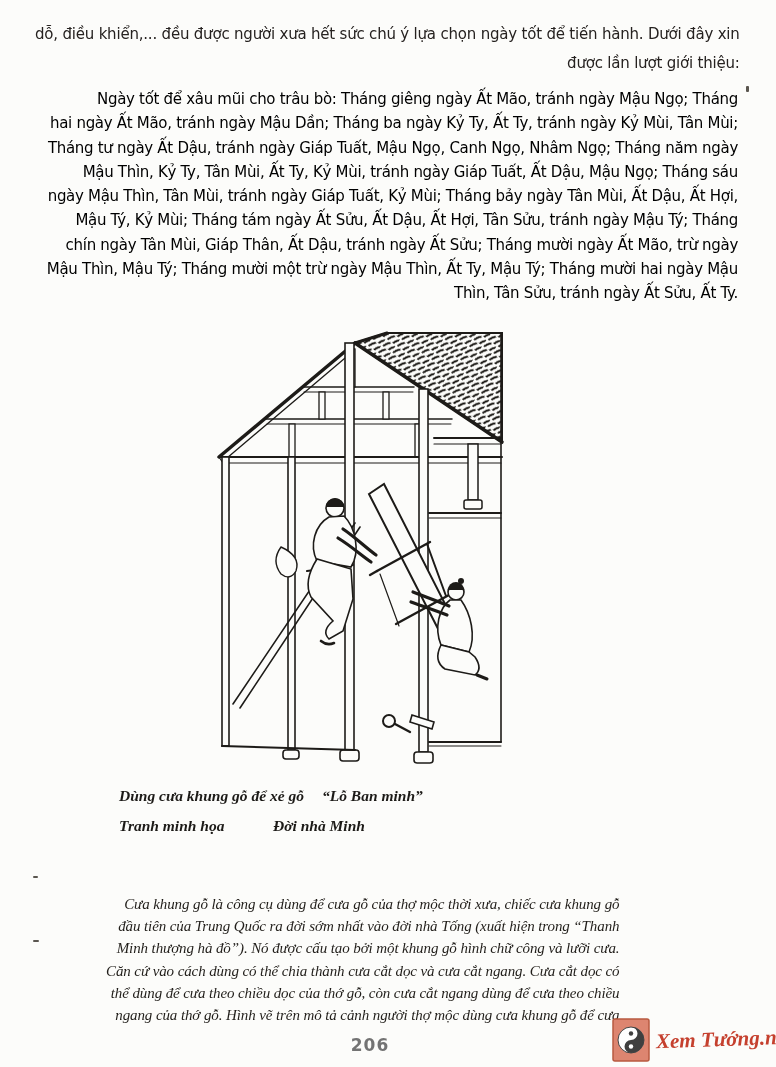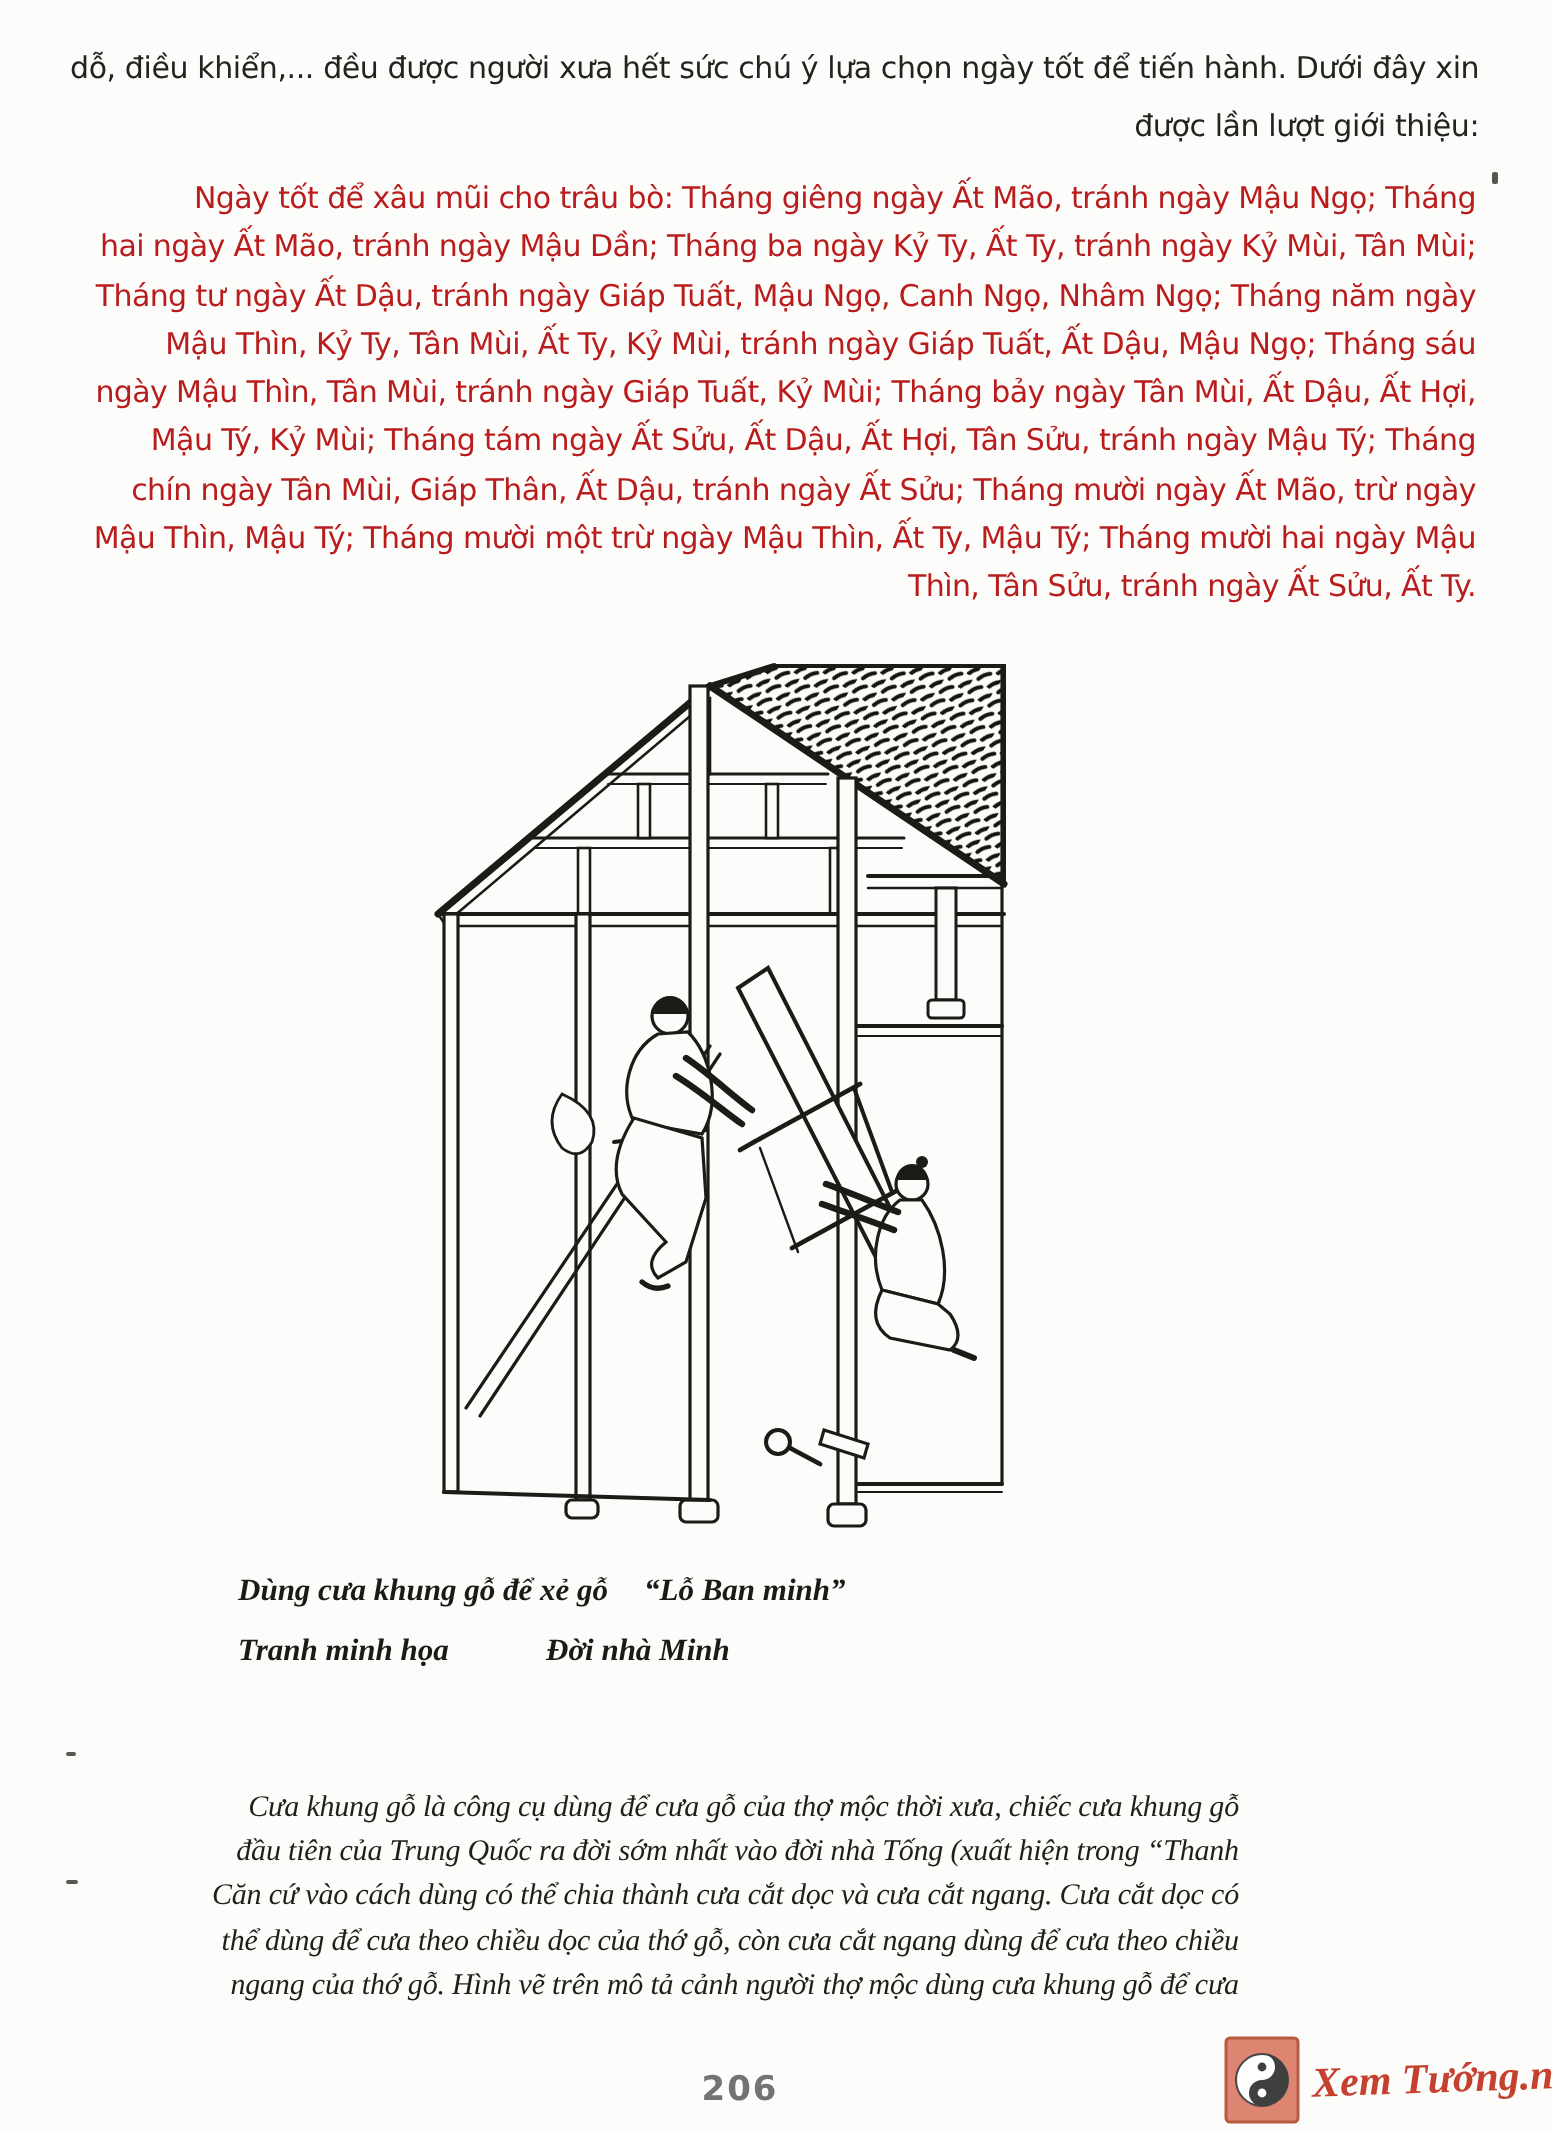--- a/index.html
+++ b/index.html
@@ -4,21 +4,21 @@
 <style>
   html,body{margin:0;padding:0;background:#e8e8e8;}
   .page{
     position:relative;width:776px;height:1067px;margin:0 auto;
     background:#fcfcfa;overflow:hidden;
     color:#24211d;
   }
   .hand{font-family:"DejaVu Sans",sans-serif;}
   .l{white-space:nowrap;text-align:right;}
   .intro{position:absolute;left:35px;top:20px;font-size:15px;line-height:29px;letter-spacing:-0.2px;color:#262220;}
-  .gooddays{position:absolute;left:35px;top:87px;font-size:15px;line-height:24.3px;letter-spacing:-0.3px;color:#b91c1c;}
+  .gooddays{position:absolute;left:35px;top:87px;font-size:15px;line-height:24.3px;letter-spacing:-0.3px;color:#000000;}
   .gooddays .l.first{text-indent:62px;}
   .figure{position:absolute;left:203px;top:331px;width:312px;height:448px;}
   .caption{
     position:absolute;
     font-family:"Liberation Serif","DejaVu Serif",serif;
     font-style:italic;font-weight:bold;font-size:15.5px;color:#1c1a17;white-space:nowrap;margin-left:13px;
   }
   #cap1l{left:106px;top:787px;}
   #cap1r{left:309px;top:787px;}
   #cap2l{left:106px;top:817px;}
@@ -176,20 +176,21 @@
   </svg>
 
   <span id="cap1l" class="caption">Dùng cưa khung gỗ để xẻ gỗ</span>
   <span id="cap1r" class="caption">“Lỗ Ban minh”</span>
   <span id="cap2l" class="caption">Tranh minh họa</span>
   <span id="cap2r" class="caption">Đời nhà Minh</span>
 
   <div class="bodypara">
     <div class="l first">Cưa khung gỗ là công cụ dùng để cưa gỗ của thợ mộc thời xưa, chiếc cưa khung gỗ</div>
     <div class="l">đầu tiên của Trung Quốc ra đời sớm nhất vào đời nhà Tống (xuất hiện trong “Thanh</div>
+    <div class="l">Minh thượng hà đồ”). Nó được cấu tạo bởi một khung gỗ hình chữ công và lưỡi cưa.</div>
     <div class="l">Căn cứ vào cách dùng có thể chia thành cưa cắt dọc và cưa cắt ngang. Cưa cắt dọc có</div>
     <div class="l">thể dùng để cưa theo chiều dọc của thớ gỗ, còn cưa cắt ngang dùng để cưa theo chiều</div>
     <div class="l">ngang của thớ gỗ. Hình vẽ trên mô tả cảnh người thợ mộc dùng cưa khung gỗ để cưa</div>
   </div>
 
   <div class="pagenum">206</div>
 
   <a class="watermark">
     <svg width="38" height="44" viewBox="0 0 38 44" xmlns="http://www.w3.org/2000/svg">
       <rect x="1" y="1" width="36" height="42" rx="2" fill="#dd8570" stroke="#b85a40" stroke-width="1.5"></rect>

